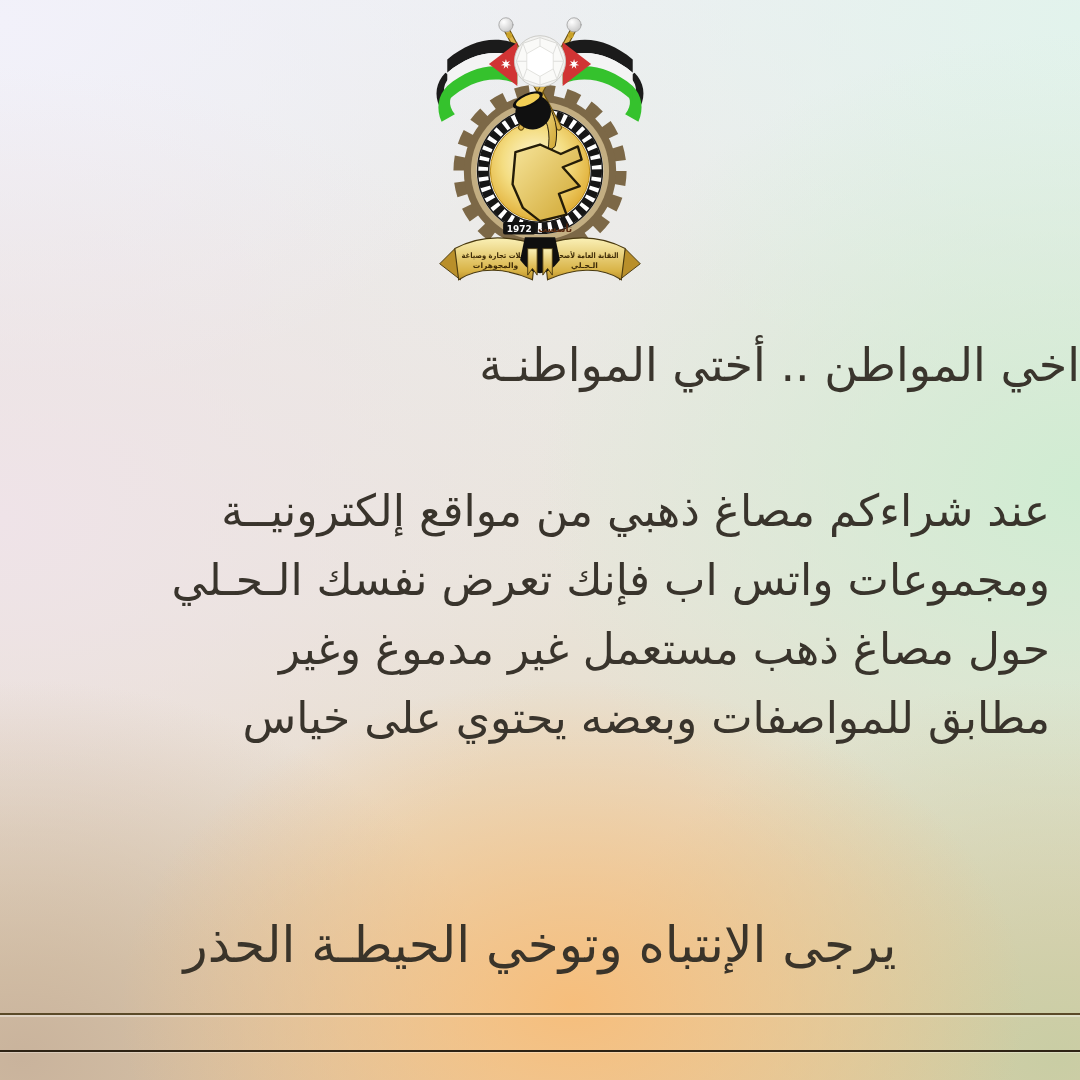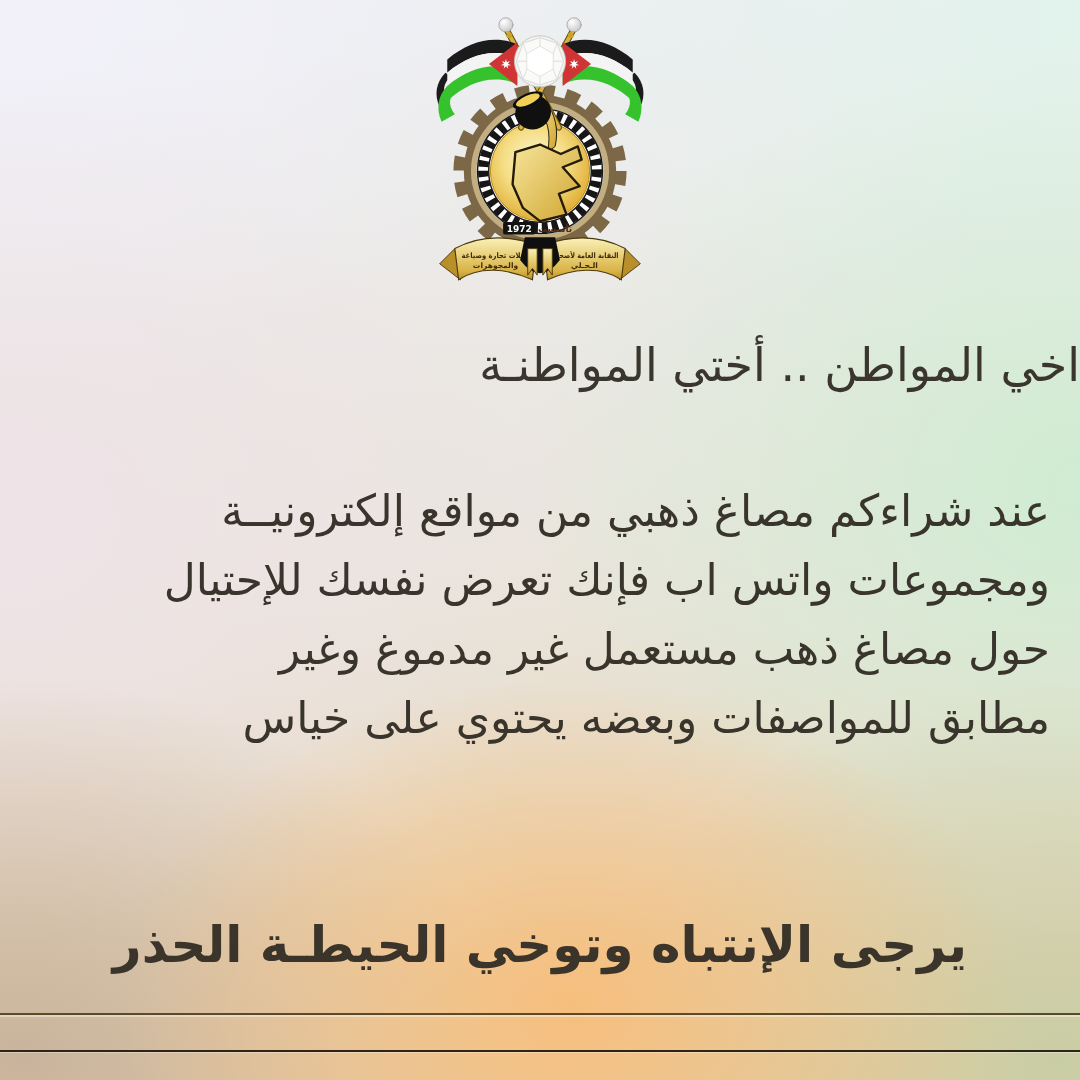--- a/index.html
+++ b/index.html
@@ -27,21 +27,21 @@
   .heading{
     position:absolute; top:338px; left:0; right:0;
     text-align:right; font-size:46px; color:#3a352d;
   }
   .body-text{
     position:absolute; top:476px; left:30px; right:30px;
     text-align:right; font-size:44px; line-height:69px; color:#39342c;
   }
   .footer-text{
     position:absolute; top:916px; left:0; right:0;
-    text-align:center; font-size:50px; font-weight:bold; color:#3a342a;
+    text-align:center; font-size:50px; font-weight:normal; color:#3a342a;
   }
   .rule{position:absolute; left:0; width:100%; height:2px;}
   .rule-top{top:1013px; background:#5b4a28; box-shadow:0 2px 0 rgba(255,255,255,.4);}
   .rule-bottom{top:1050px; background:#2e2314; box-shadow:0 1px 0 rgba(255,255,255,.3);}
   svg text{font-family:"DejaVu Sans",sans-serif;}
 </style>
 </head>
 <body>
 
 <div id="poster">
@@ -154,21 +154,21 @@
     <g>
       <path d="M117,250 h10 v28 l-5,-7 l-5,7 z" fill="url(#gRib)" stroke="#4a3a10"></path>
       <path d="M133,250 h10 v28 l-5,-7 l-5,7 z" fill="url(#gRib)" stroke="#4a3a10"></path>
     </g>
   </svg>
 
   <div class="heading">اخي المواطن .. أختي المواطنـة</div>
 
   <div class="body-text">
     <div>عند شراءكم مصاغ ذهبي من مواقع إلكترونيــة</div>
-    <div>ومجموعات واتس اب فإنك تعرض نفسك للإحتيال</div>
+    <div>ومجموعات واتس اب فإنك تعرض نفسك الـحـلي</div>
     <div>حول مصاغ ذهب مستعمل غير مدموغ وغير</div>
     <div>مطابق للمواصفات وبعضه يحتوي على خياس</div>
   </div>
 
   <div class="footer-text">يرجى الإنتباه وتوخي الحيطـة الحذر</div>
 
   <div class="rule rule-top"></div>
   <div class="rule rule-bottom"></div>
 </div>
 

